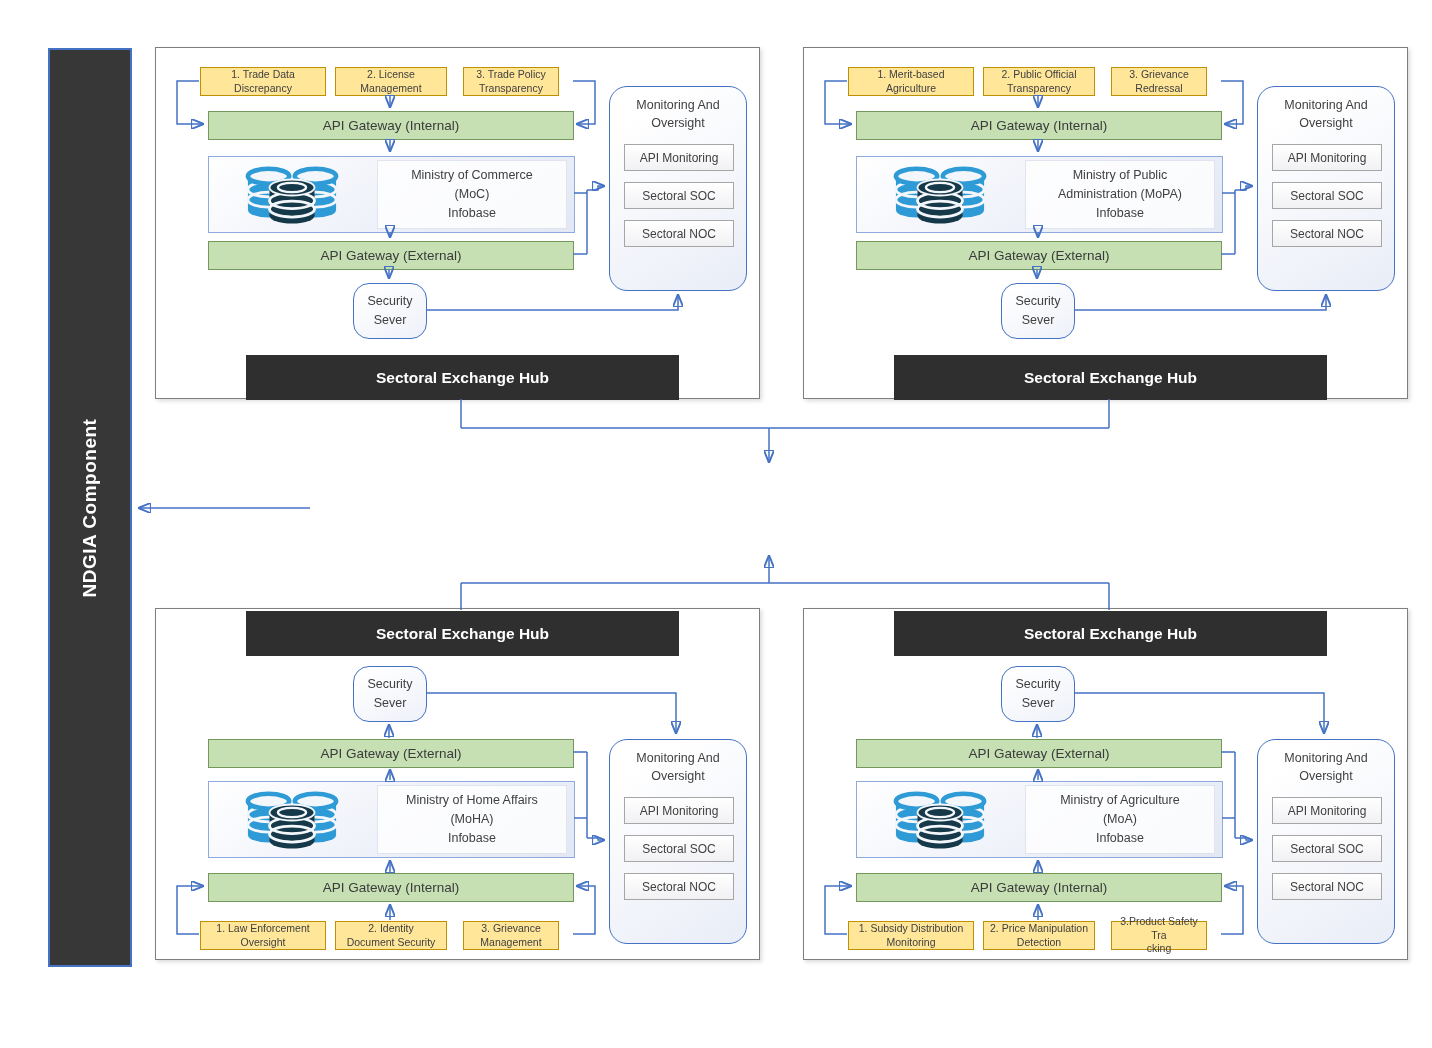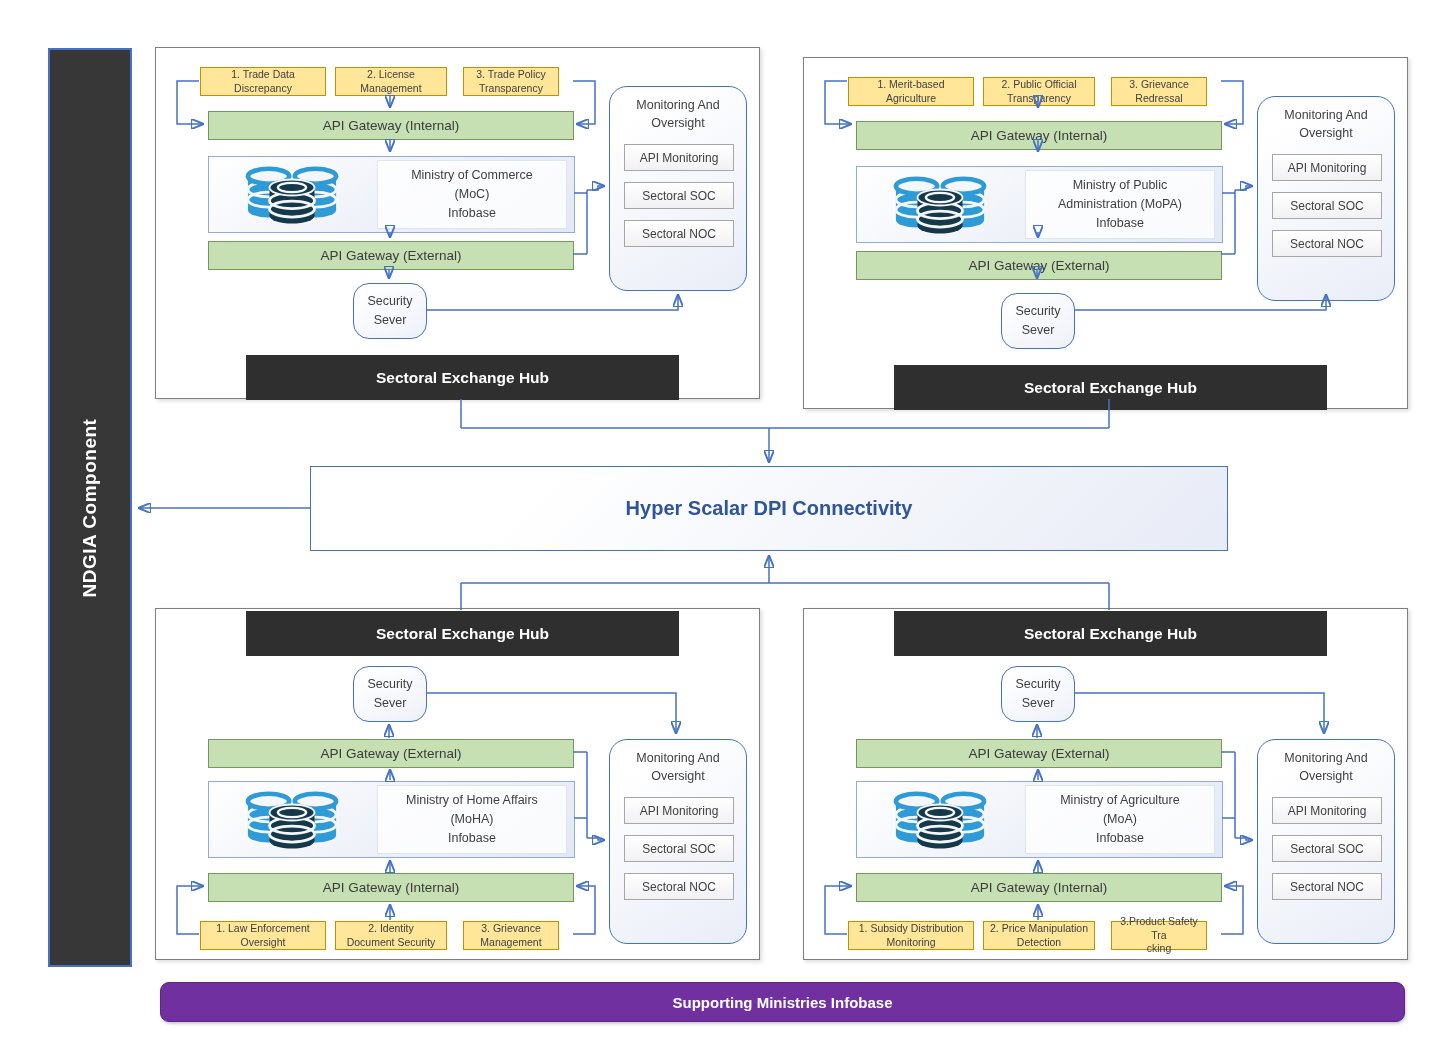--- a/index.html
+++ b/index.html
@@ -163,21 +163,21 @@
     <div class="secsrv">Security Sever</div>
     <div class="monitor">
       <div class="mon-title">Monitoring And Oversight</div>
       <div class="mon-item mi1">API Monitoring</div>
       <div class="mon-item mi2">Sectoral SOC</div>
       <div class="mon-item mi3">Sectoral NOC</div>
     </div>
     <div class="hub">Sectoral Exchange Hub</div>
   </section>
 
-  <section class="quad top" style="left:803px; top:57px;">
+  <section class="quad top" style="left:803px; top:47px;">
     <div class="svc svc1">
       <div>1. Merit-based</div>
       <div>Agriculture</div>
     </div>
     <div class="svc svc2">
       <div>2. Public Official</div>
       <div>Transparency</div>
     </div>
     <div class="svc svc3">
       <div>3. Grievance</div>
@@ -198,21 +198,20 @@
     <div class="secsrv">Security Sever</div>
     <div class="monitor">
       <div class="mon-title">Monitoring And Oversight</div>
       <div class="mon-item mi1">API Monitoring</div>
       <div class="mon-item mi2">Sectoral SOC</div>
       <div class="mon-item mi3">Sectoral NOC</div>
     </div>
     <div class="hub">Sectoral Exchange Hub</div>
   </section>
 
-  <div class="center-box">Hyper Scalar DPI Connectivity</div>
 
   <section class="quad bottom" style="left:155px; top:608px;">
     <div class="hub">Sectoral Exchange Hub</div>
     <div class="secsrv">Security Sever</div>
     <div class="gw gw-ext">API Gateway (External)</div>
     <div class="infobase">
       <svg class="db">
           <use href="#dbicon"></use>
         </svg>
       <div class="info-text">
@@ -270,21 +269,20 @@
       <div>cking</div>
     </div>
     <div class="monitor">
       <div class="mon-title">Monitoring And Oversight</div>
       <div class="mon-item mi1">API Monitoring</div>
       <div class="mon-item mi2">Sectoral SOC</div>
       <div class="mon-item mi3">Sectoral NOC</div>
     </div>
   </section>
 
-  <div class="bottom-bar">Supporting Ministries Infobase</div>
 
   <svg id="wires" viewBox="0 0 1432 1048">
     <defs>
       <marker id="arr" viewBox="0 0 10 8" refX="8.5" refY="4" markerWidth="8.5" markerHeight="7" orient="auto">
         <path d="M0,0 L10,4 L0,8 z" fill="#4472C4" stroke="none"></path>
       </marker>
     </defs>
 
     <path d="
       M574,193 H587 M573,254 H587 M587,190 V254

